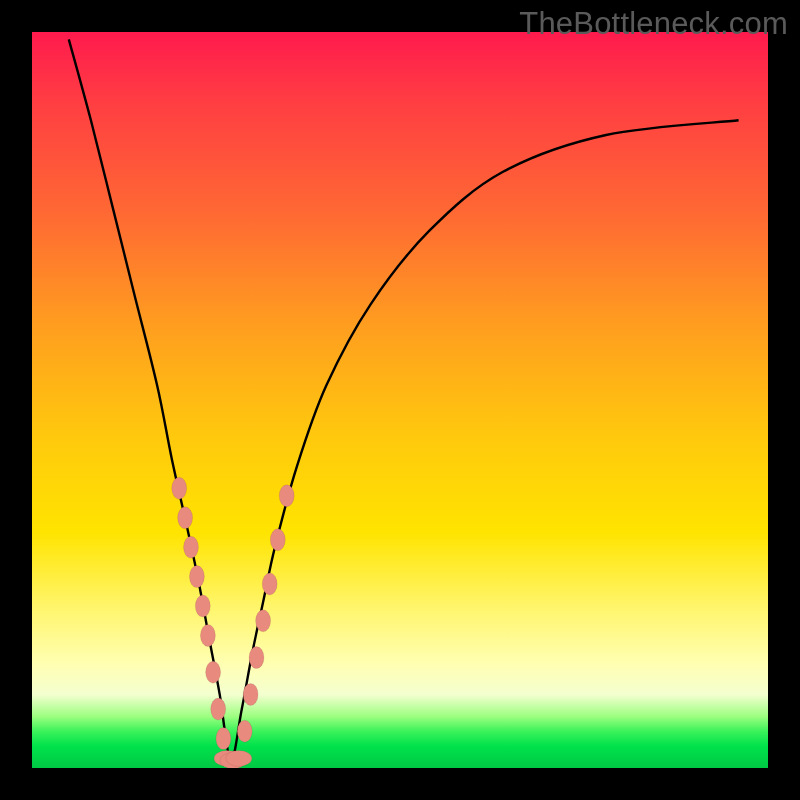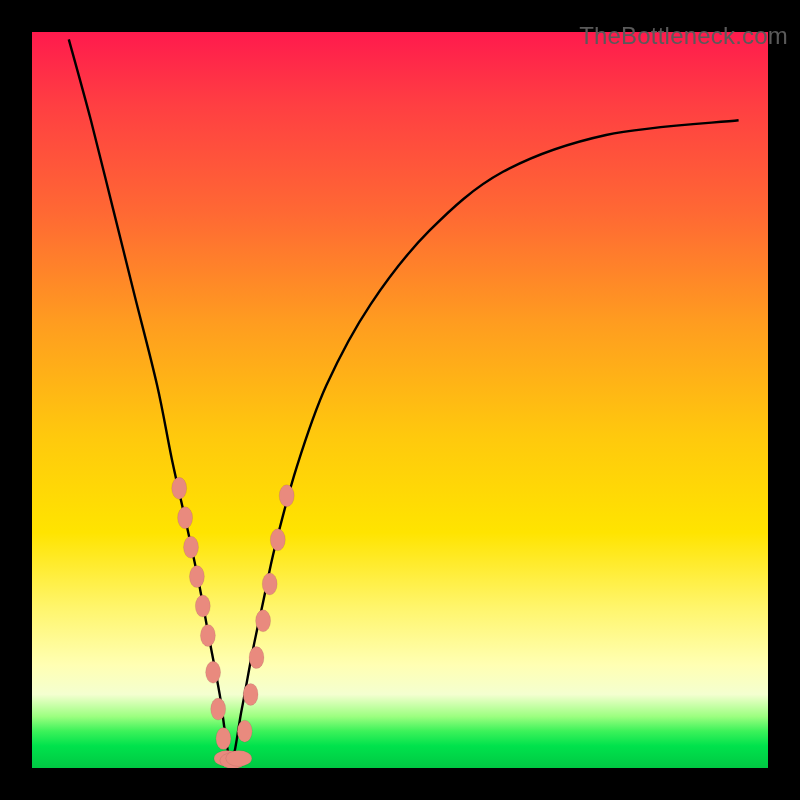--- a/index.html
+++ b/index.html
@@ -37,24 +37,24 @@
       #ffffb3 86%,
       #f4ffd0 90%,
       #9cff80 93%,
       #3cf25a 95%,
       #00e24c 97%,
       #00c843 100%
     );
   }
   .watermark {
     position: absolute;
-    top: 22px;
+    top: 6px;
     right: 12px;
     color: #5a5a5a;
-    font-size: 24px;
+    font-size: 31px;
     font-weight: 400;
     letter-spacing: 0.2px;
     user-select: none;
   }
   svg.curve {
     position: absolute;
     left: 0;
     top: 0;
   }
   .curve-path {

